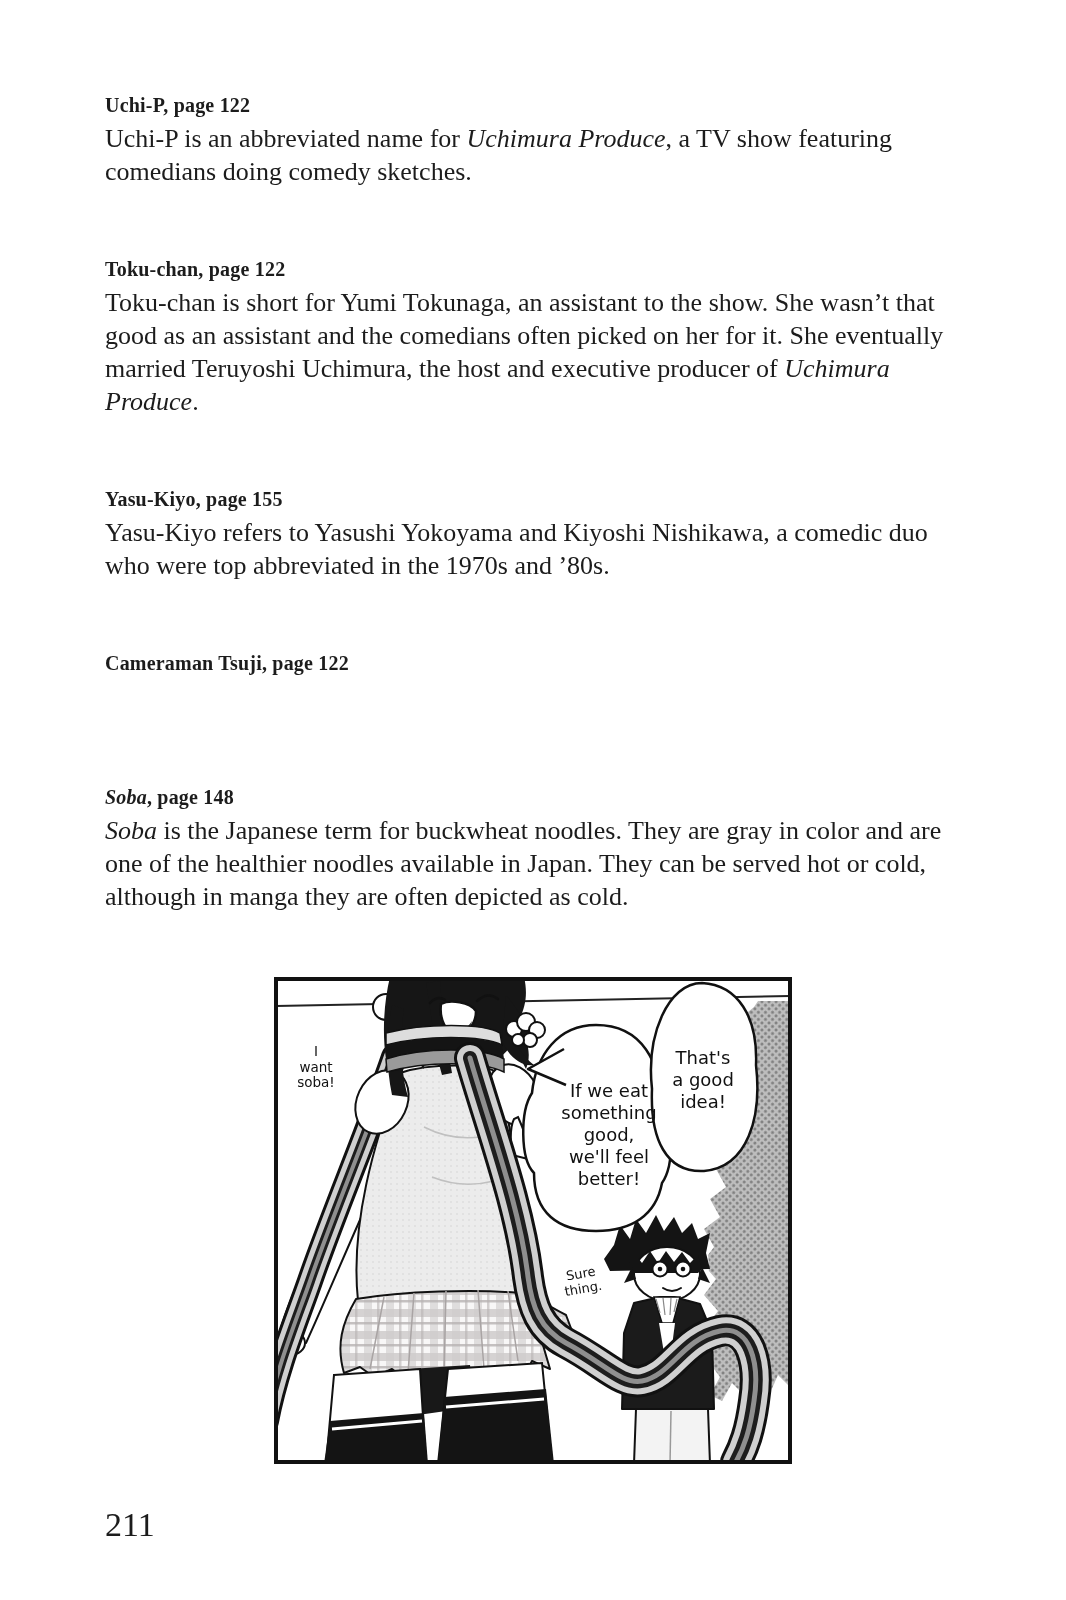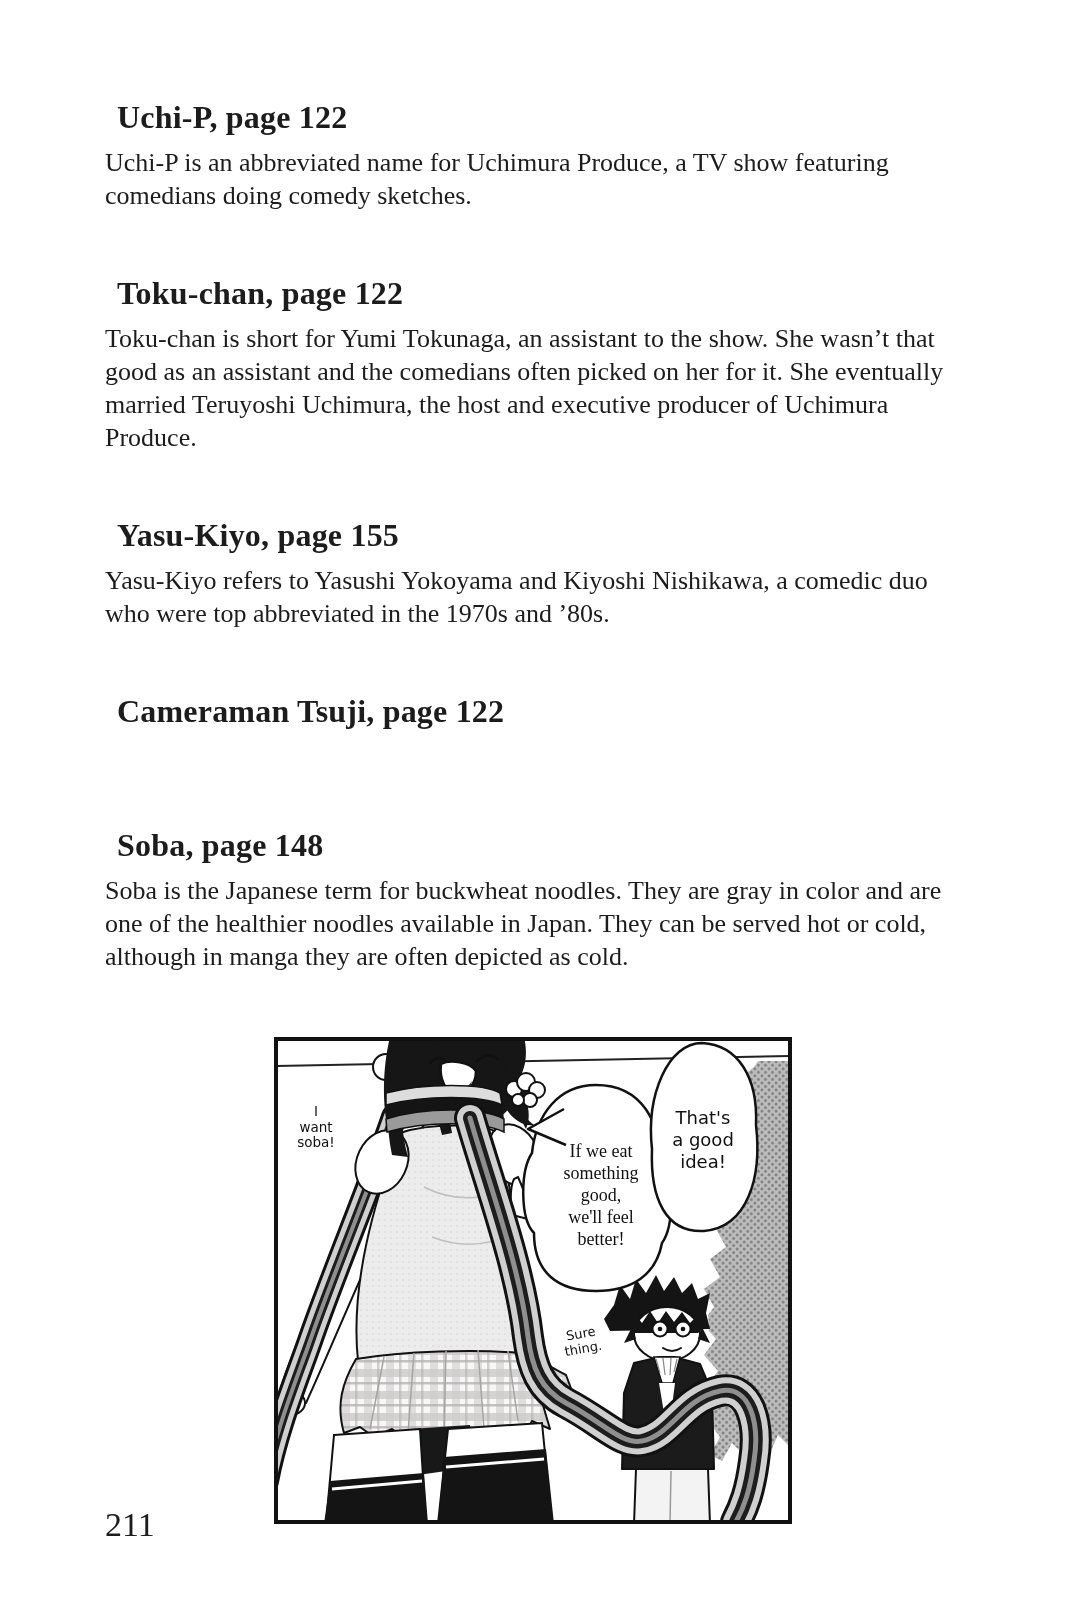--- a/index.html
+++ b/index.html
@@ -1,29 +1,29 @@
 <!DOCTYPE html>
 <html><head>
 <meta charset="utf-8">
 <style>
   html,body{margin:0;padding:0;background:#ffffff;}
   body{width:1066px;height:1600px;position:relative;overflow:hidden;
        font-family:"Liberation Serif", serif;color:#1c1c1c;}
   .content{position:absolute;left:105px;top:88px;width:856px;}
   section.note{margin:0 0 64px 0;}
   section.note.gap-large{margin-bottom:100px;}
-  h2.note-heading{font-size:32px;line-height:34px;margin:12px;font-weight:bold;letter-spacing:0.2px;}
+  h2.note-heading{font-size:20px;line-height:34px;margin:0;font-weight:bold;letter-spacing:0.2px;}
   p.note-body{font-size:26px;line-height:33px;margin:0;}
-  .it{text-align:right;}
+  .it{font-style:italic;text-align:right;}
   .bd{font-weight:bold;}
   .panel-wrap{margin-top:25px;margin-left:169px;width:518px;height:487px;position:relative;}
   .panel-wrap svg{position:absolute;left:0;top:0;}
   .speech{position:absolute;font-family:"DejaVu Sans",sans-serif;color:#111;
           text-align:center;white-space:pre-line;}
-  .speech.main{left:257px;top:103px;width:140px;font-size:18px;line-height:22px;font-family:Liberation Serif, serif;}
+  .speech.main{left:265px;top:103px;width:140px;font-size:18px;line-height:22px;}
   .speech.reply{left:369px;top:70px;width:120px;font-size:18px;line-height:22px;}
   .speech.girl{left:10px;top:67px;width:64px;font-size:13.5px;line-height:15.5px;}
   .speech.boy{left:282px;top:289px;width:52px;font-size:13px;line-height:15px;
               transform:rotate(-10deg);}
   .page-number{position:absolute;left:105px;top:1506px;font-size:34px;}
 </style>
 </head>
 <body>
 
 <div class="content">

